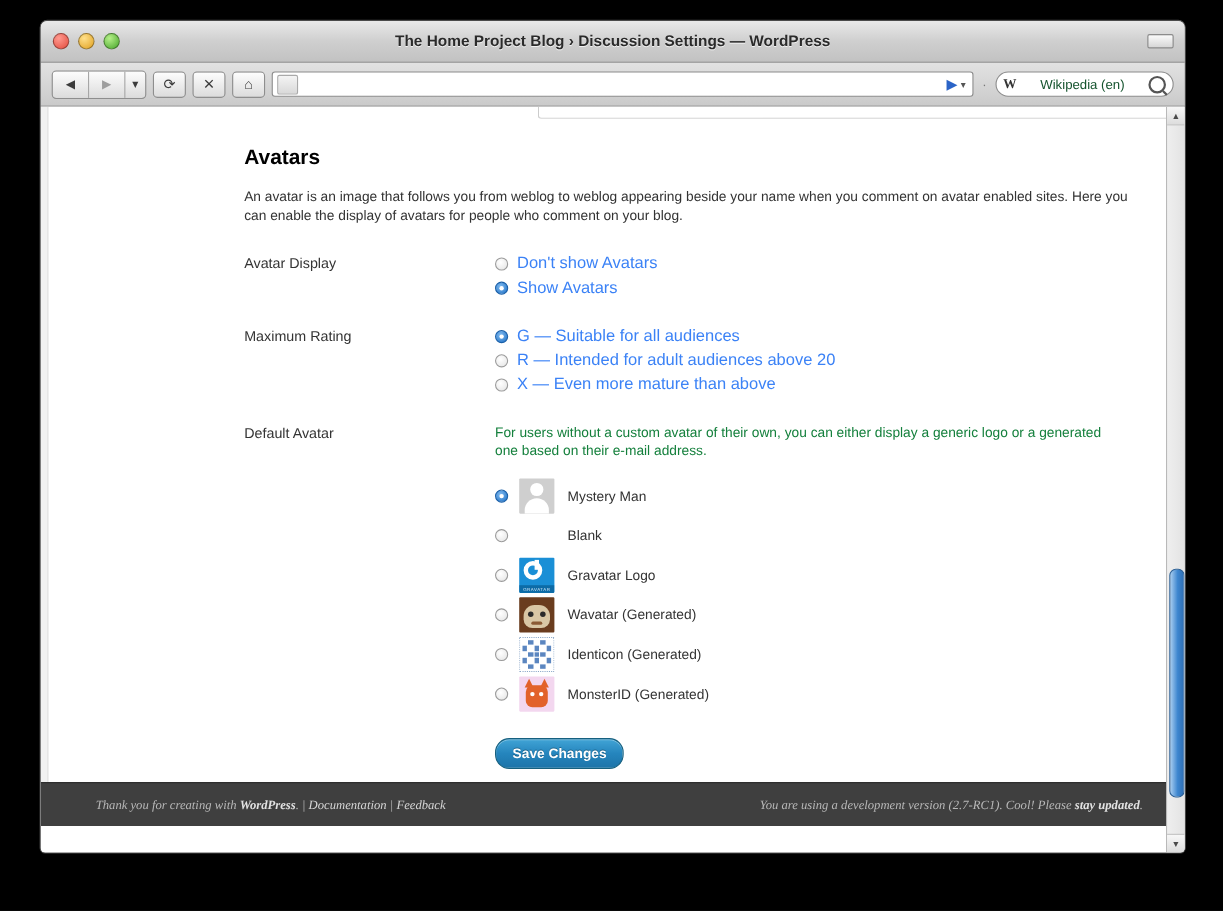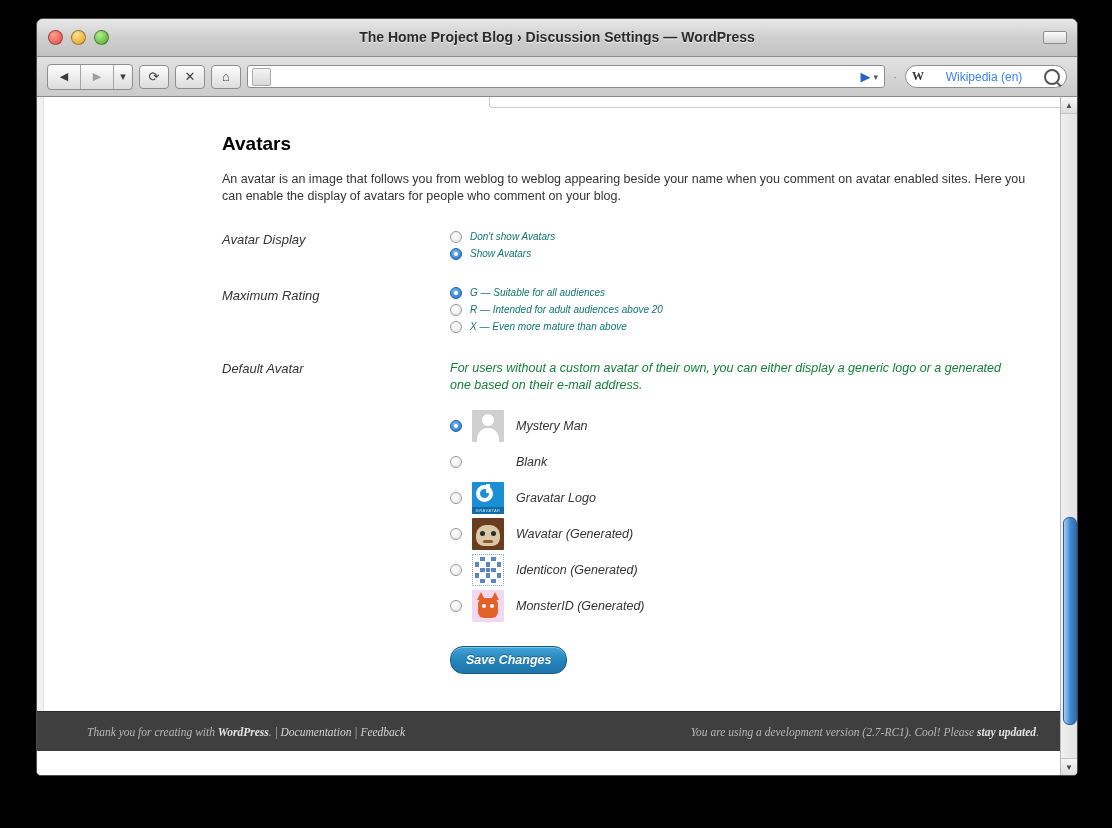--- a/index.html
+++ b/index.html
@@ -154,21 +154,21 @@
     align-items: center;
     padding: 0 6px;
     box-sizing: border-box;
     gap: 4px;
   }
   .searchbar .wlogo {
     font-size: 12px; font-weight: bold; color: #333;
     font-family: "Liberation Serif", serif;
   }
   .searchbar .stext {
-    flex: 1; font-size: 12px; color: #3b82f6; text-align: center;
+    flex: 1; font-size: 12px; color: #14532d; text-align: center;
   }
   .searchbar .magn {
     width: 12px; height: 12px;
     border: 2px solid #555;
     border-radius: 50%;
     position: relative;
   }
   .searchbar .magn::after {
     content:"";
     position: absolute;
@@ -232,36 +232,36 @@
     font-size: 12.5px;
     color: #333;
     line-height: 17px;
     margin: 0 0 26px 0;
     max-width: 828px;
   }
 
   .row {
     display: flex;
     margin-bottom: 22px;
-    font-style: italic;
   }
   .row .label {
     width: 228px;
     font-size: 13px;
     color: #333;
     padding-top: 1px;
     flex: none;
   }
   .row .field { flex: 1; }
 
   .opt {
     display: flex;
+    align-items: center;
     margin-bottom: 5px;
-    font-size: 10px;
-    color: #0f766e;
+    font-size: 15px;
+    color: #3b82f6;
   }
   .radio {
     width: 12px; height: 12px;
     border-radius: 50%;
     border: 1px solid #9a9a9a;
     background: radial-gradient(circle at 40% 35%, #ffffff, #e3e3e3);
     margin-right: 8px;
     flex: none;
     box-sizing: border-box;
     position: relative;

